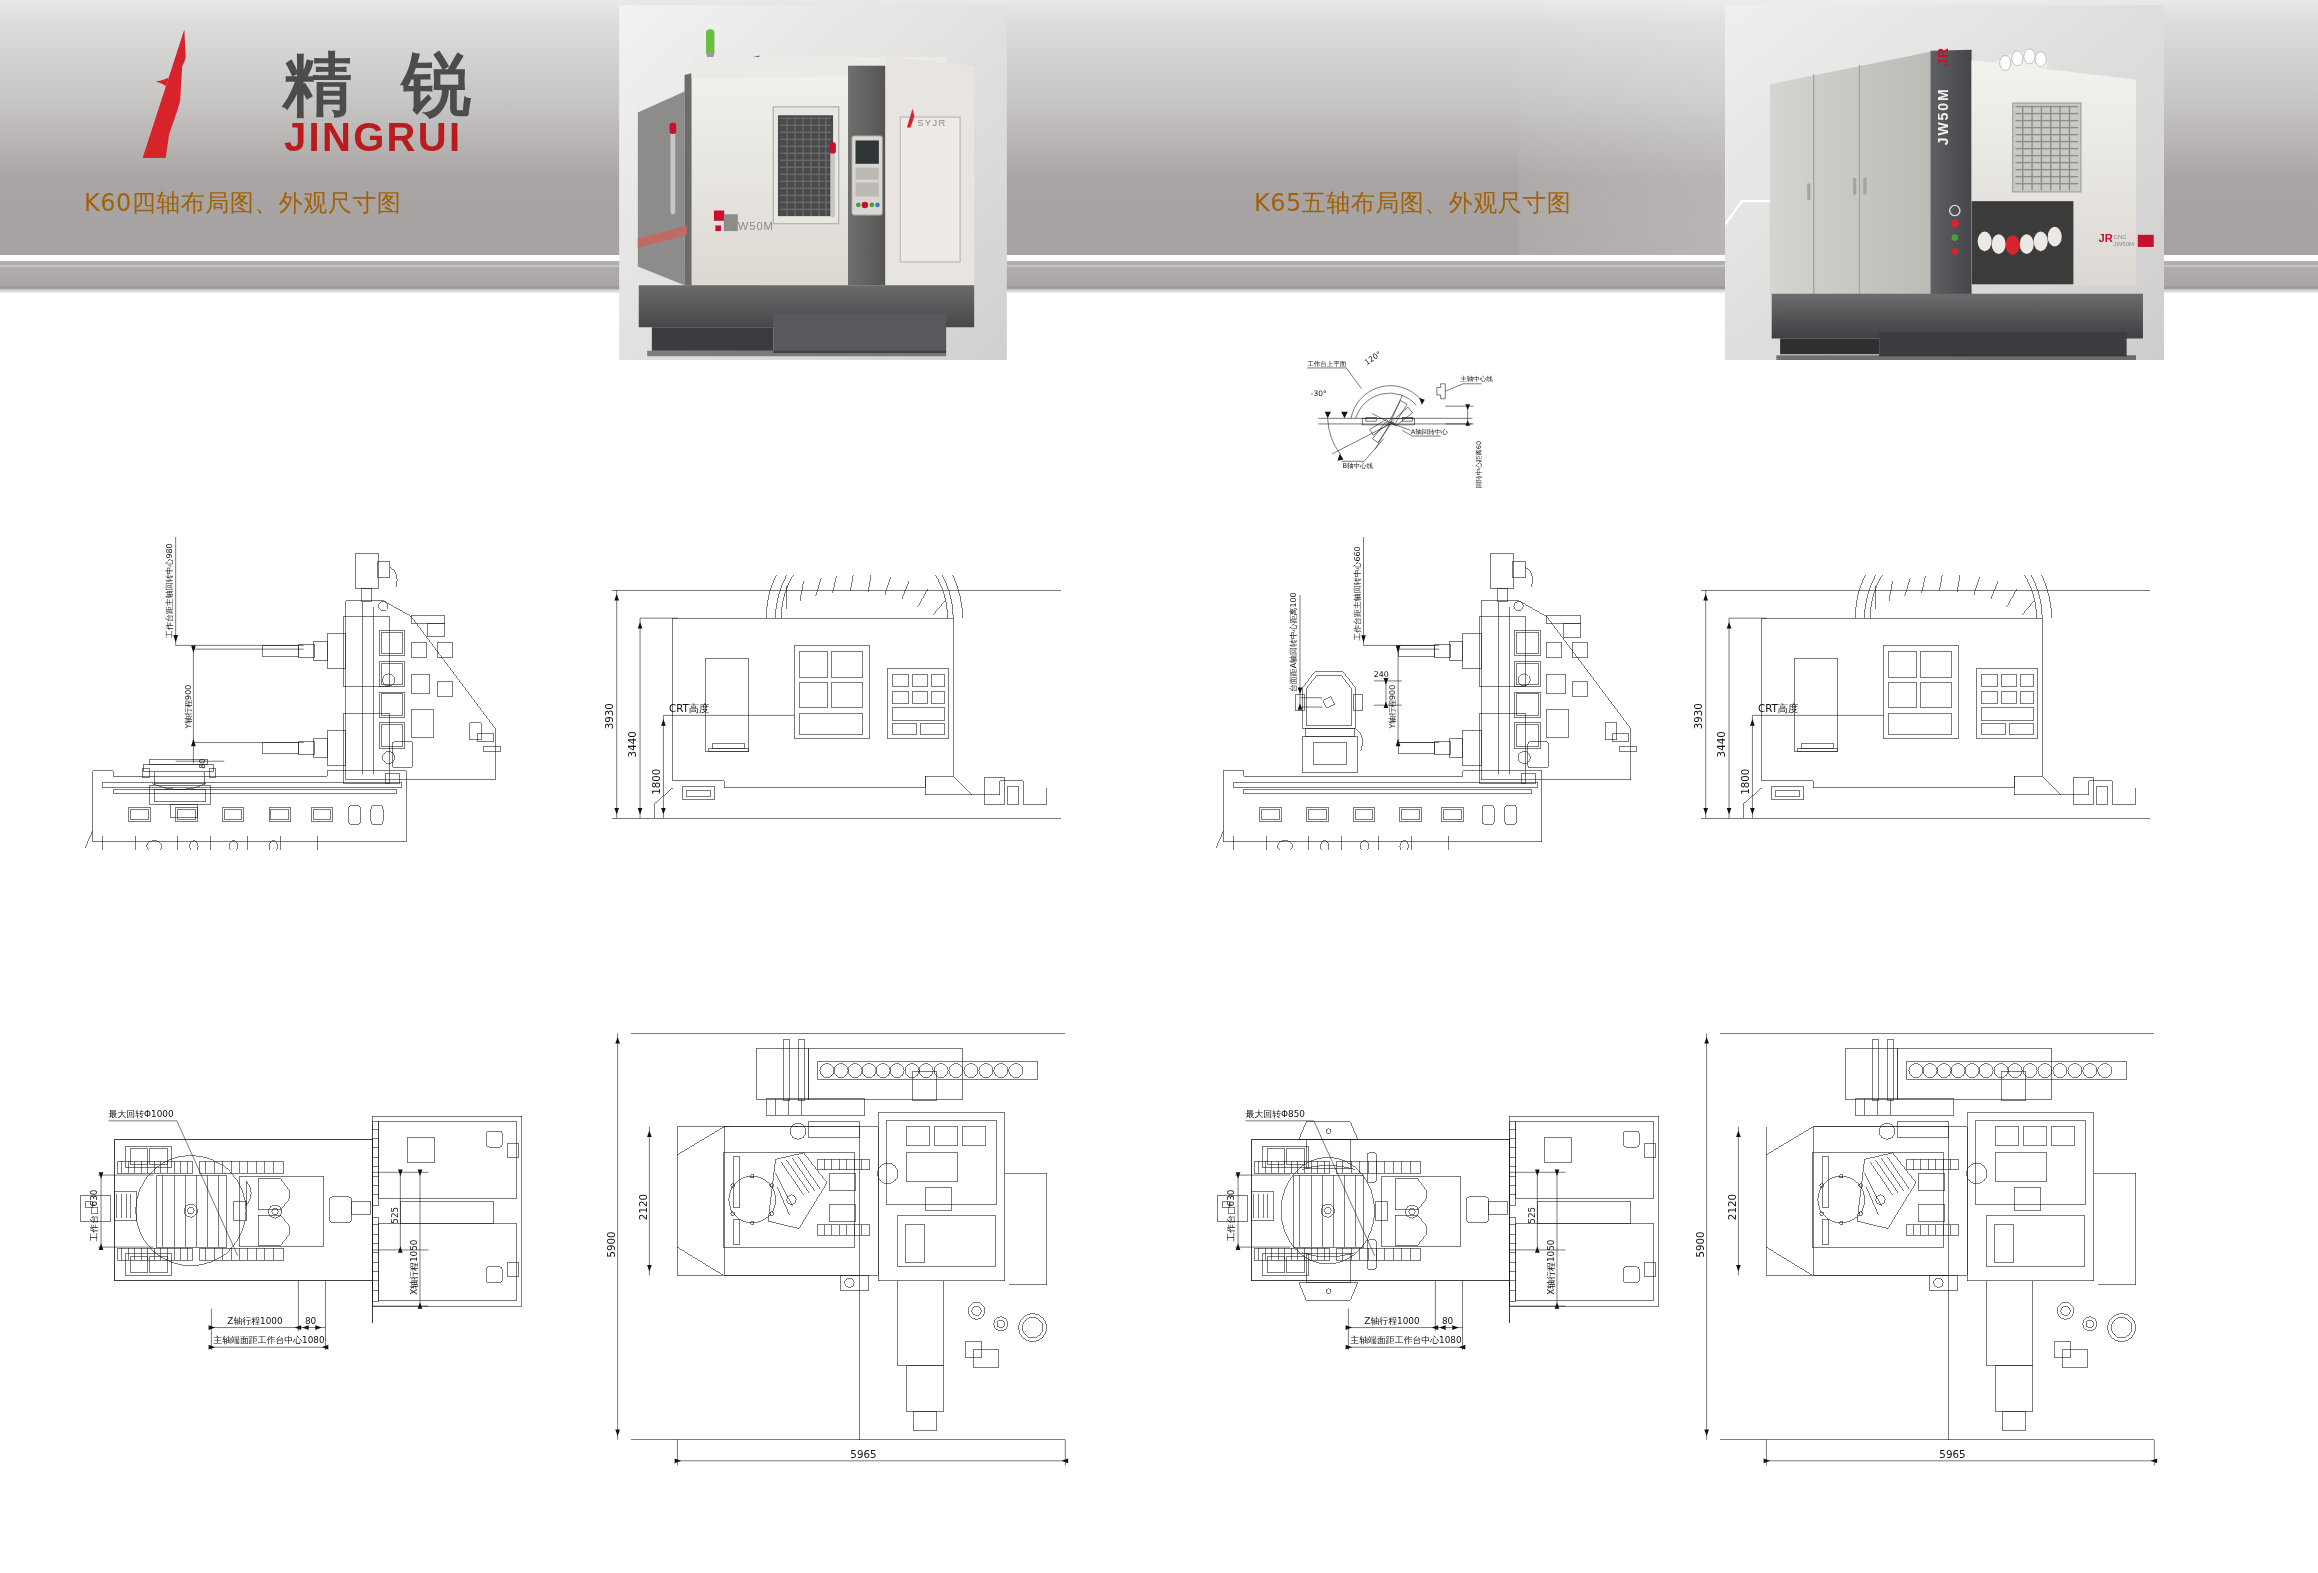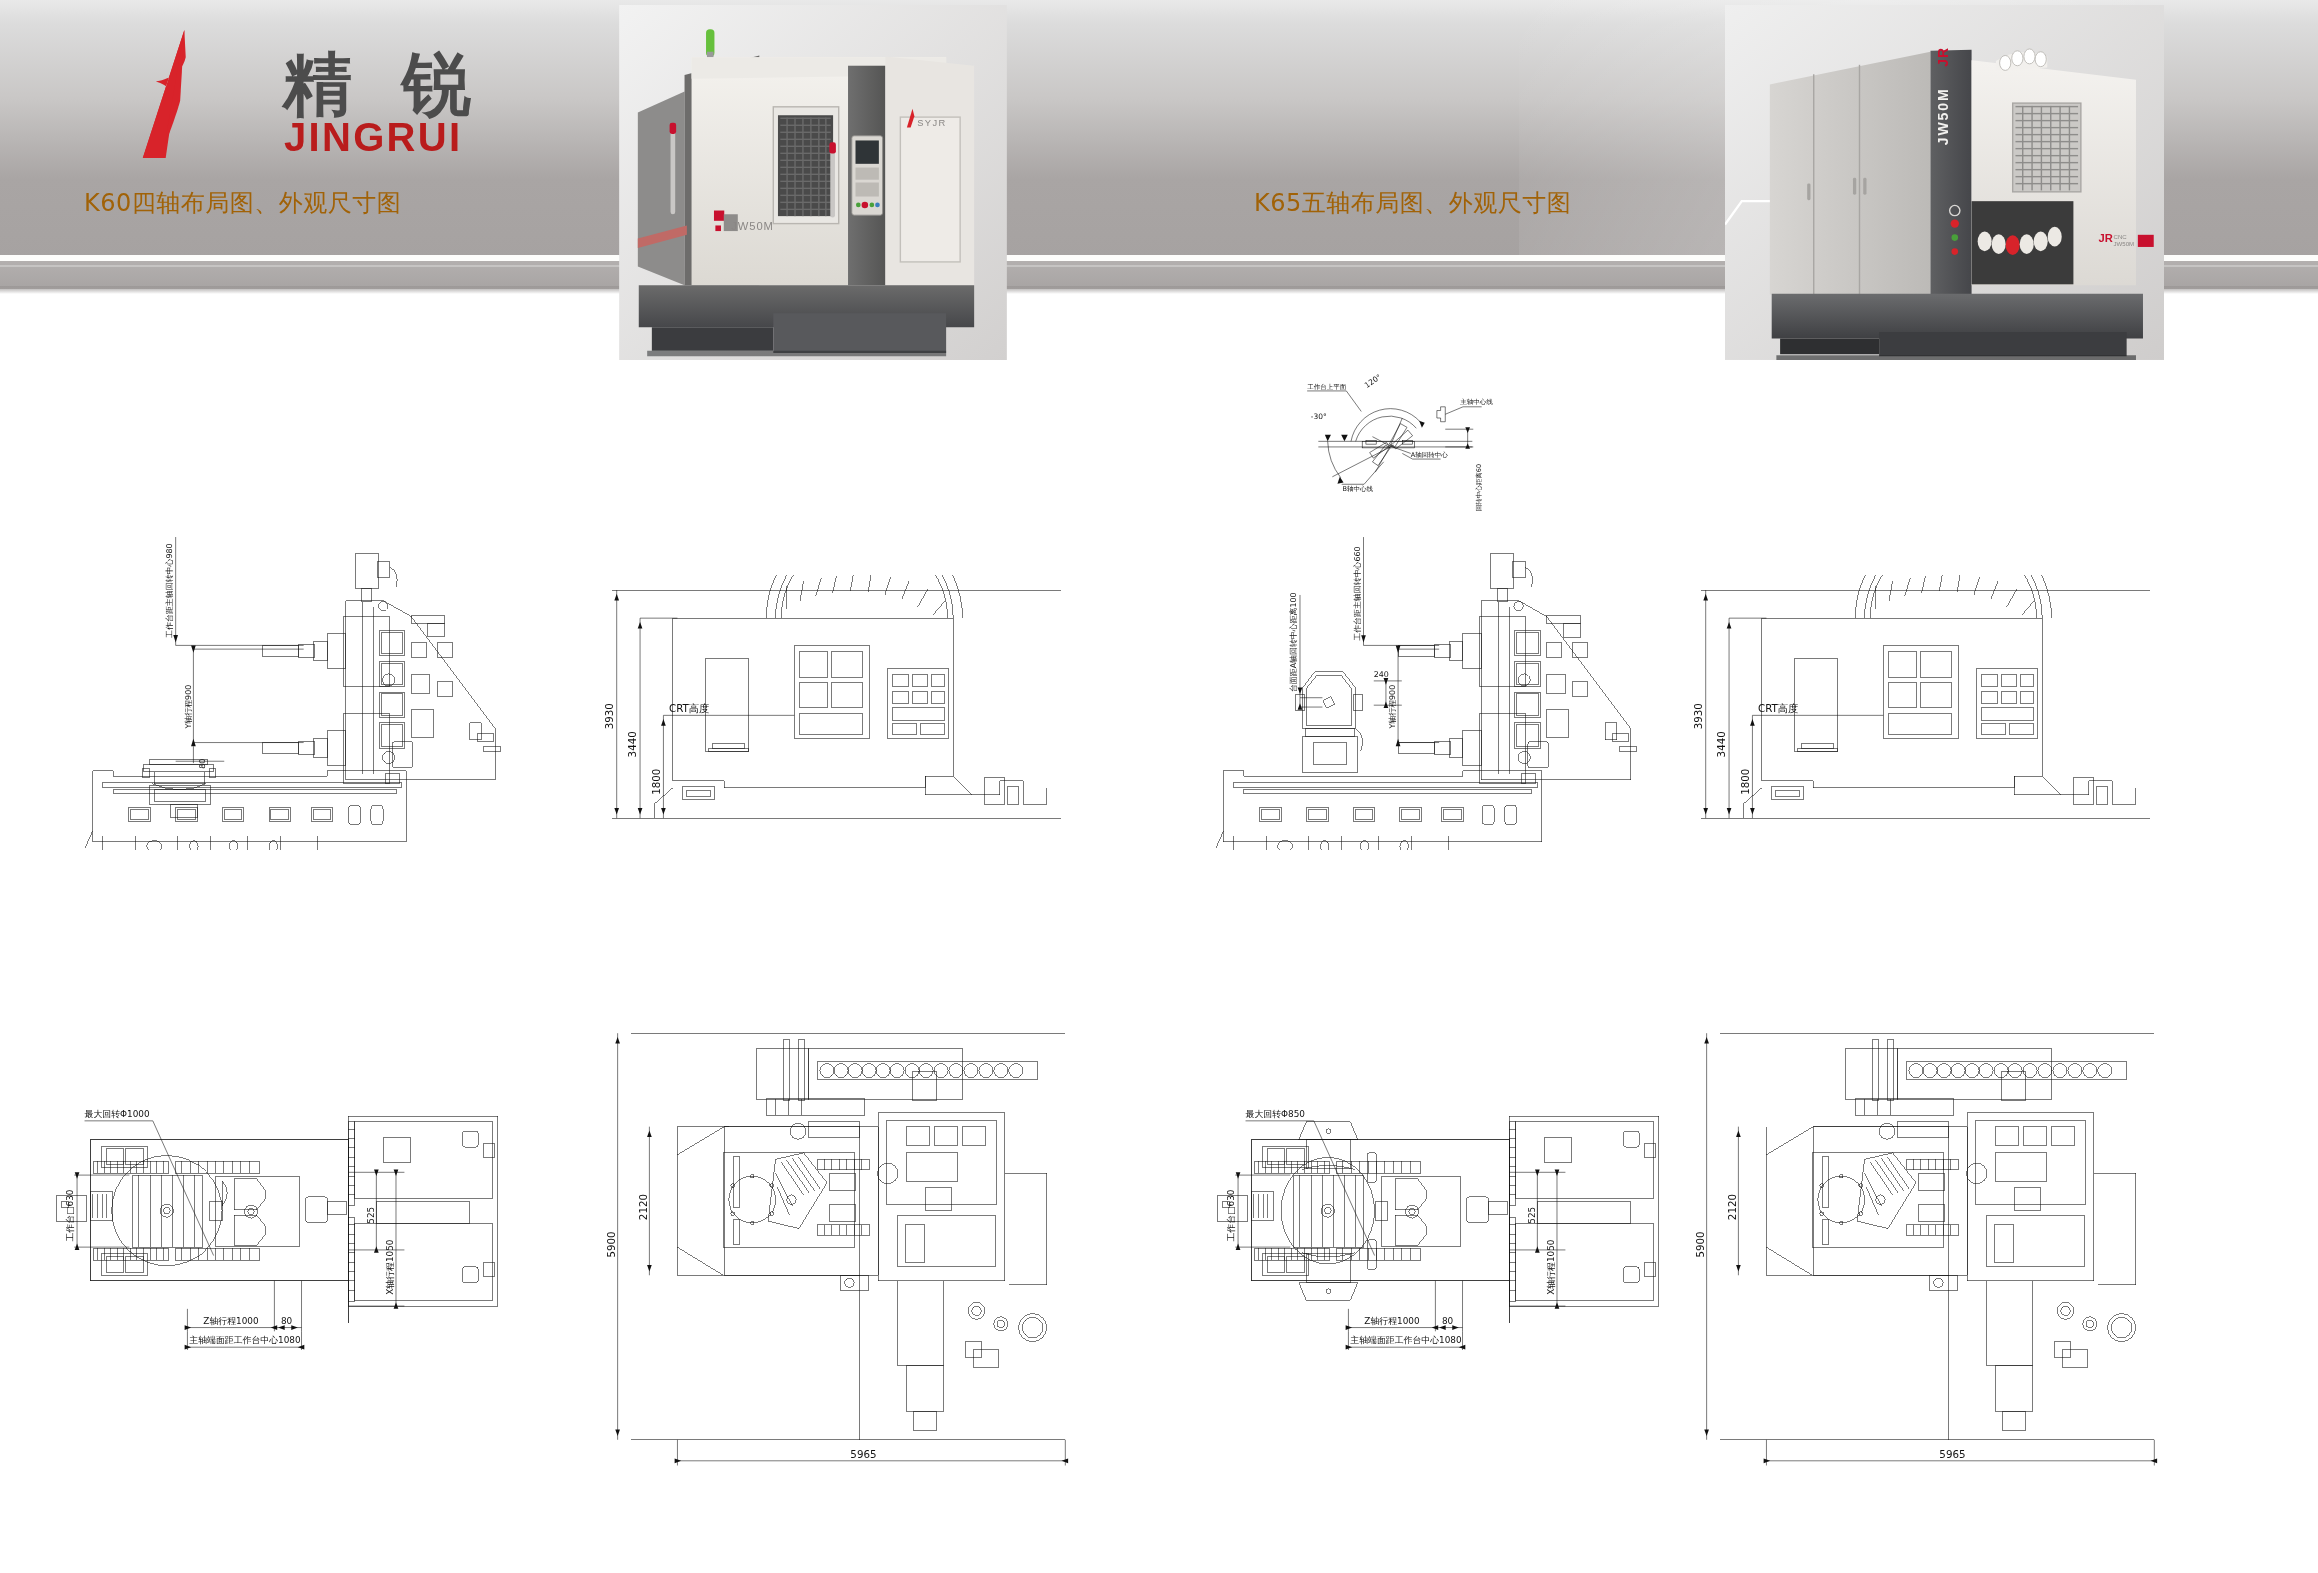--- a/index.html
+++ b/index.html
@@ -459,21 +459,21 @@
         <path d="M140 308 l-5 14 l10 0 Z"></path>
           <path d="M140 512 l-5 -14 l10 0 Z"></path>
       </g>
       <text transform="translate(32,330) rotate(-90)" font-family="DejaVu Sans, sans-serif" font-size="22" fill="#111">3930</text>
       <text transform="translate(82,390) rotate(-90)" font-family="DejaVu Sans, sans-serif" font-size="22" fill="#111">3440</text>
       <text transform="translate(132,470) rotate(-90)" font-family="DejaVu Sans, sans-serif" font-size="22" fill="#111">1800</text>
       <text x="152" y="292" font-family="DejaVu Sans, sans-serif" font-size="22" fill="#111">CRT高度</text>
     </svg>
   </div>
 
-  <div class="dwg" style="left:49px;top:1061px;">
+  <div class="dwg" style="left:73px;top:1061px;">
     <svg width="477" height="318" viewBox="0 0 1020 680">
       <g stroke="#111" stroke-width="1.2" fill="none" shape-rendering="crispEdges">
 
         <path d="M88 168 L88 470 L640 470 L640 560 L640 168 Z"></path>
         <rect x="88" y="168" width="552" height="302"></rect>
 
         <g>
           <rect x="96" y="214" width="160" height="26"></rect>
           <rect x="96" y="400" width="160" height="26"></rect>
           <rect x="270" y="214" width="180" height="26"></rect>
@@ -764,21 +764,21 @@
           <path d="M110 540 l-5 -14 l10 0 Z"></path>
         <path d="M178 945 l-14 -5 l0 10 Z"></path>
           <path d="M992 945 l14 -5 l0 10 Z"></path>
       </g>
       <text transform="translate(36,510) rotate(-90)" font-family="DejaVu Sans, sans-serif" font-size="22" fill="#111">5900</text>
       <text transform="translate(104,430) rotate(-90)" font-family="DejaVu Sans, sans-serif" font-size="22" fill="#111">2120</text>
       <text x="540" y="938" font-family="DejaVu Sans, sans-serif" font-size="22" fill="#111">5965</text>
     </svg>
   </div>
 
-  <div class="dwg" style="left:1262px;top:362px;">
+  <div class="dwg" style="left:1262px;top:339px;">
     <svg width="234" height="154" viewBox="0 0 500 330">
       <g stroke="#111" stroke-width="1.2" fill="none">
 
         <line x1="120" y1="170" x2="450" y2="170"></line>
         <line x1="120" y1="182" x2="450" y2="182"></line>
 
         <rect x="214" y="170" width="112" height="14"></rect>
         <rect x="222" y="168" width="22" height="8"></rect>
         <rect x="300" y="168" width="22" height="8"></rect>
 

